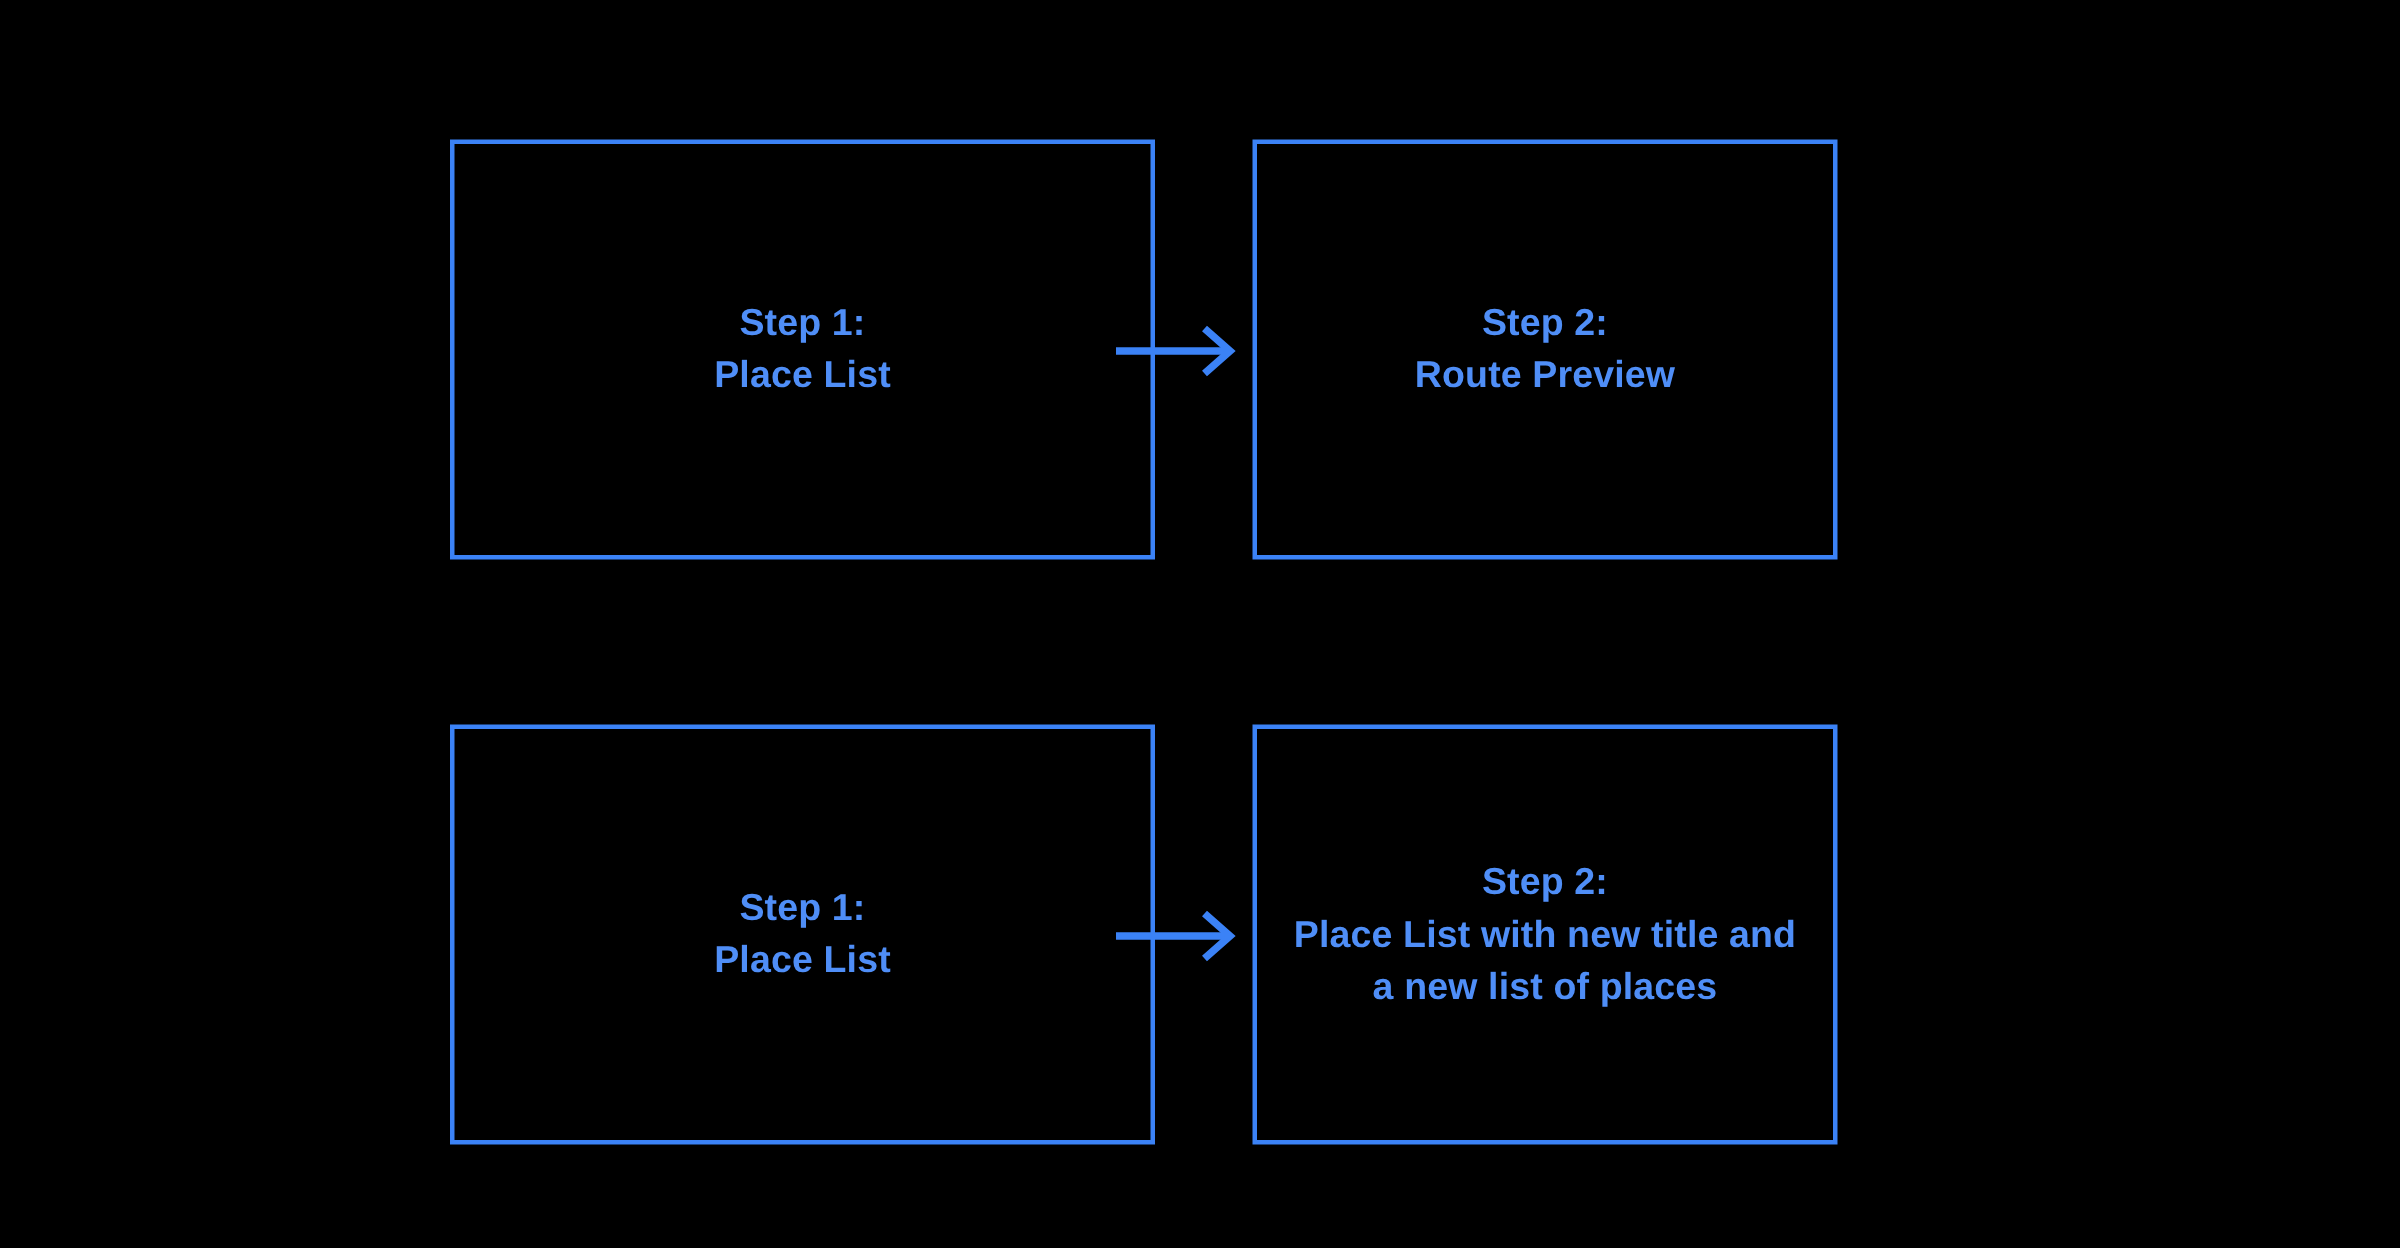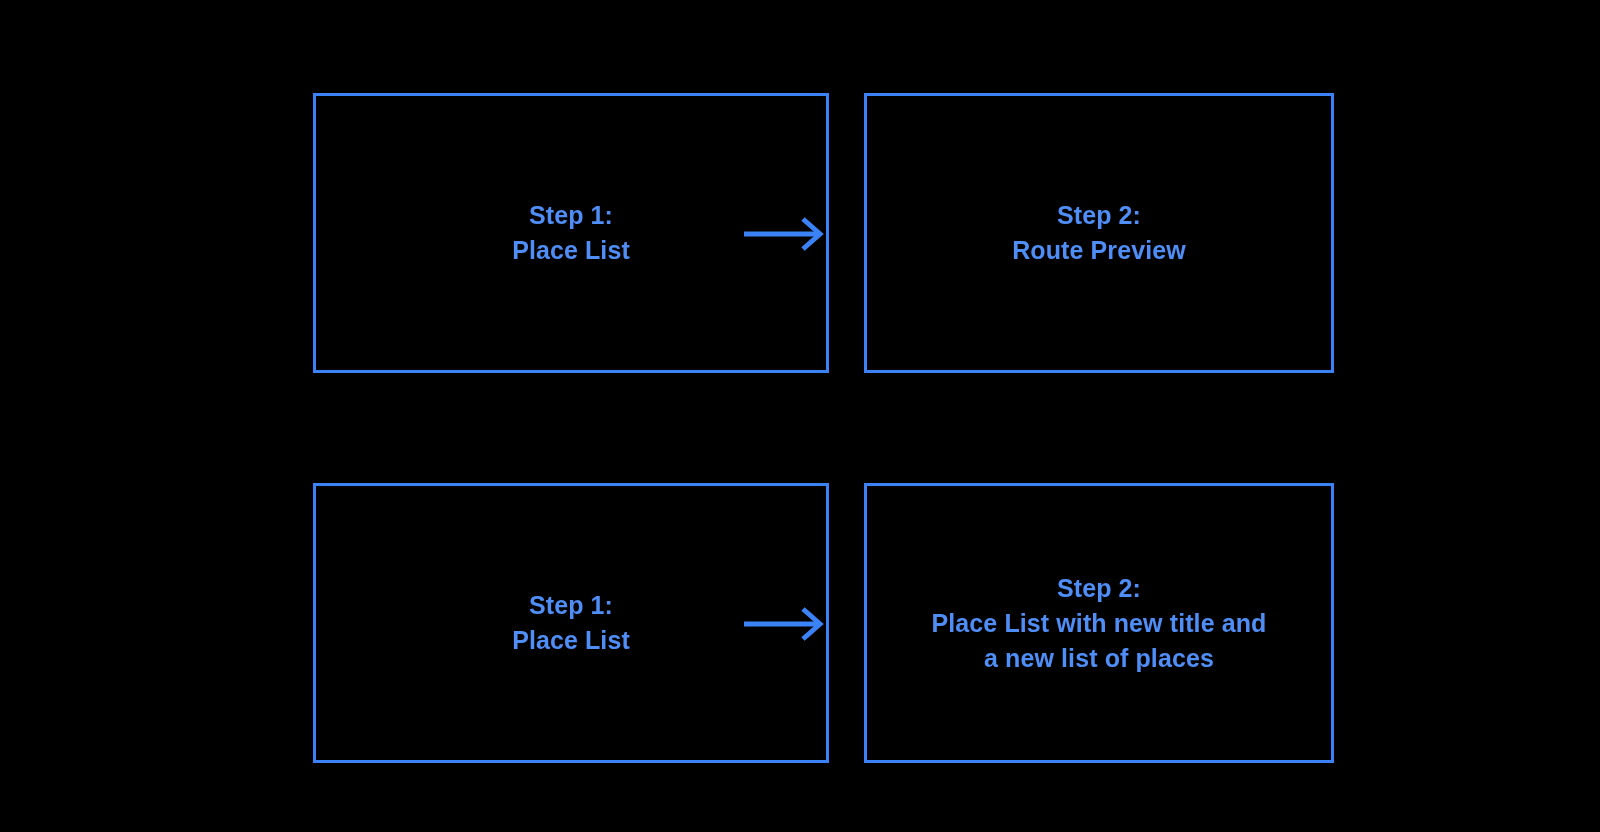--- a/index.html
+++ b/index.html
@@ -36,27 +36,27 @@
     top: 0;
     box-sizing: border-box;
     border: 3px solid #3b82f6;
     background: transparent;
     display: flex;
     align-items: center;
     justify-content: center;
     text-align: center;
   }
   .step-box.box-left {
-    left: 313px;
-    width: 516px;
+    left: 300px;
+    width: 470px;
     height: 280px;
   }
   .step-box.box-right {
-    left: 864px;
-    width: 470px;
+    left: 835px;
+    width: 390px;
     height: 280px;
   }
 
   .box-label {
     color: #4f8ef7;
     font-family: "Liberation Sans", sans-serif;
     font-size: 25px;
     font-weight: bold;
     line-height: 35px;
     letter-spacing: 0.1px;

